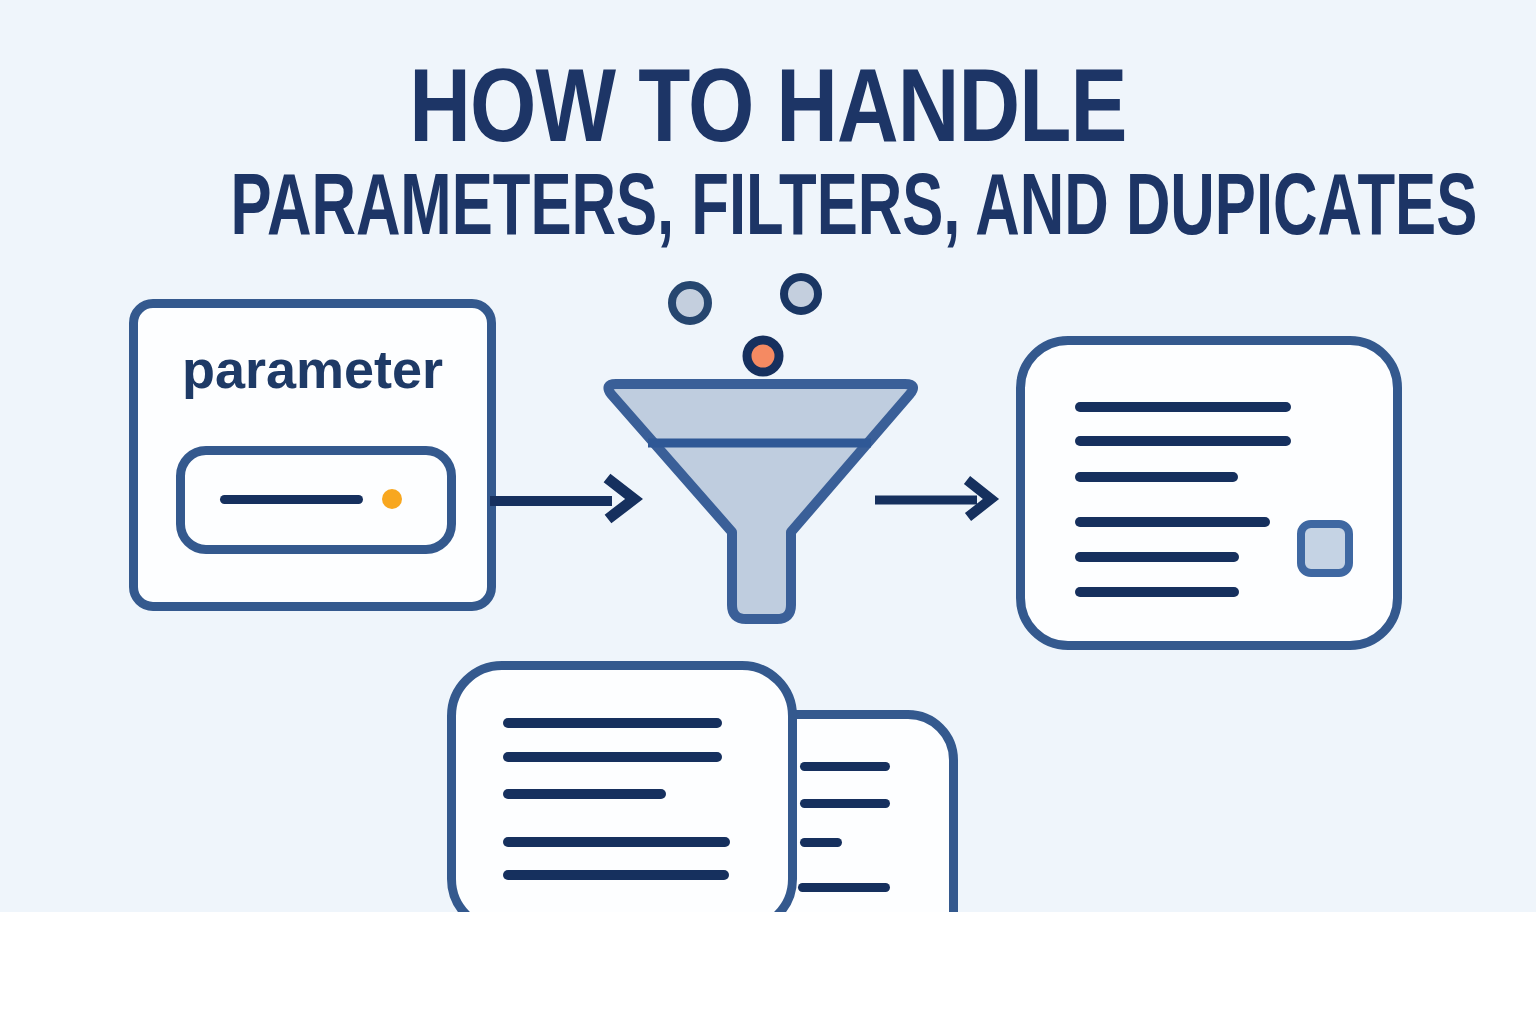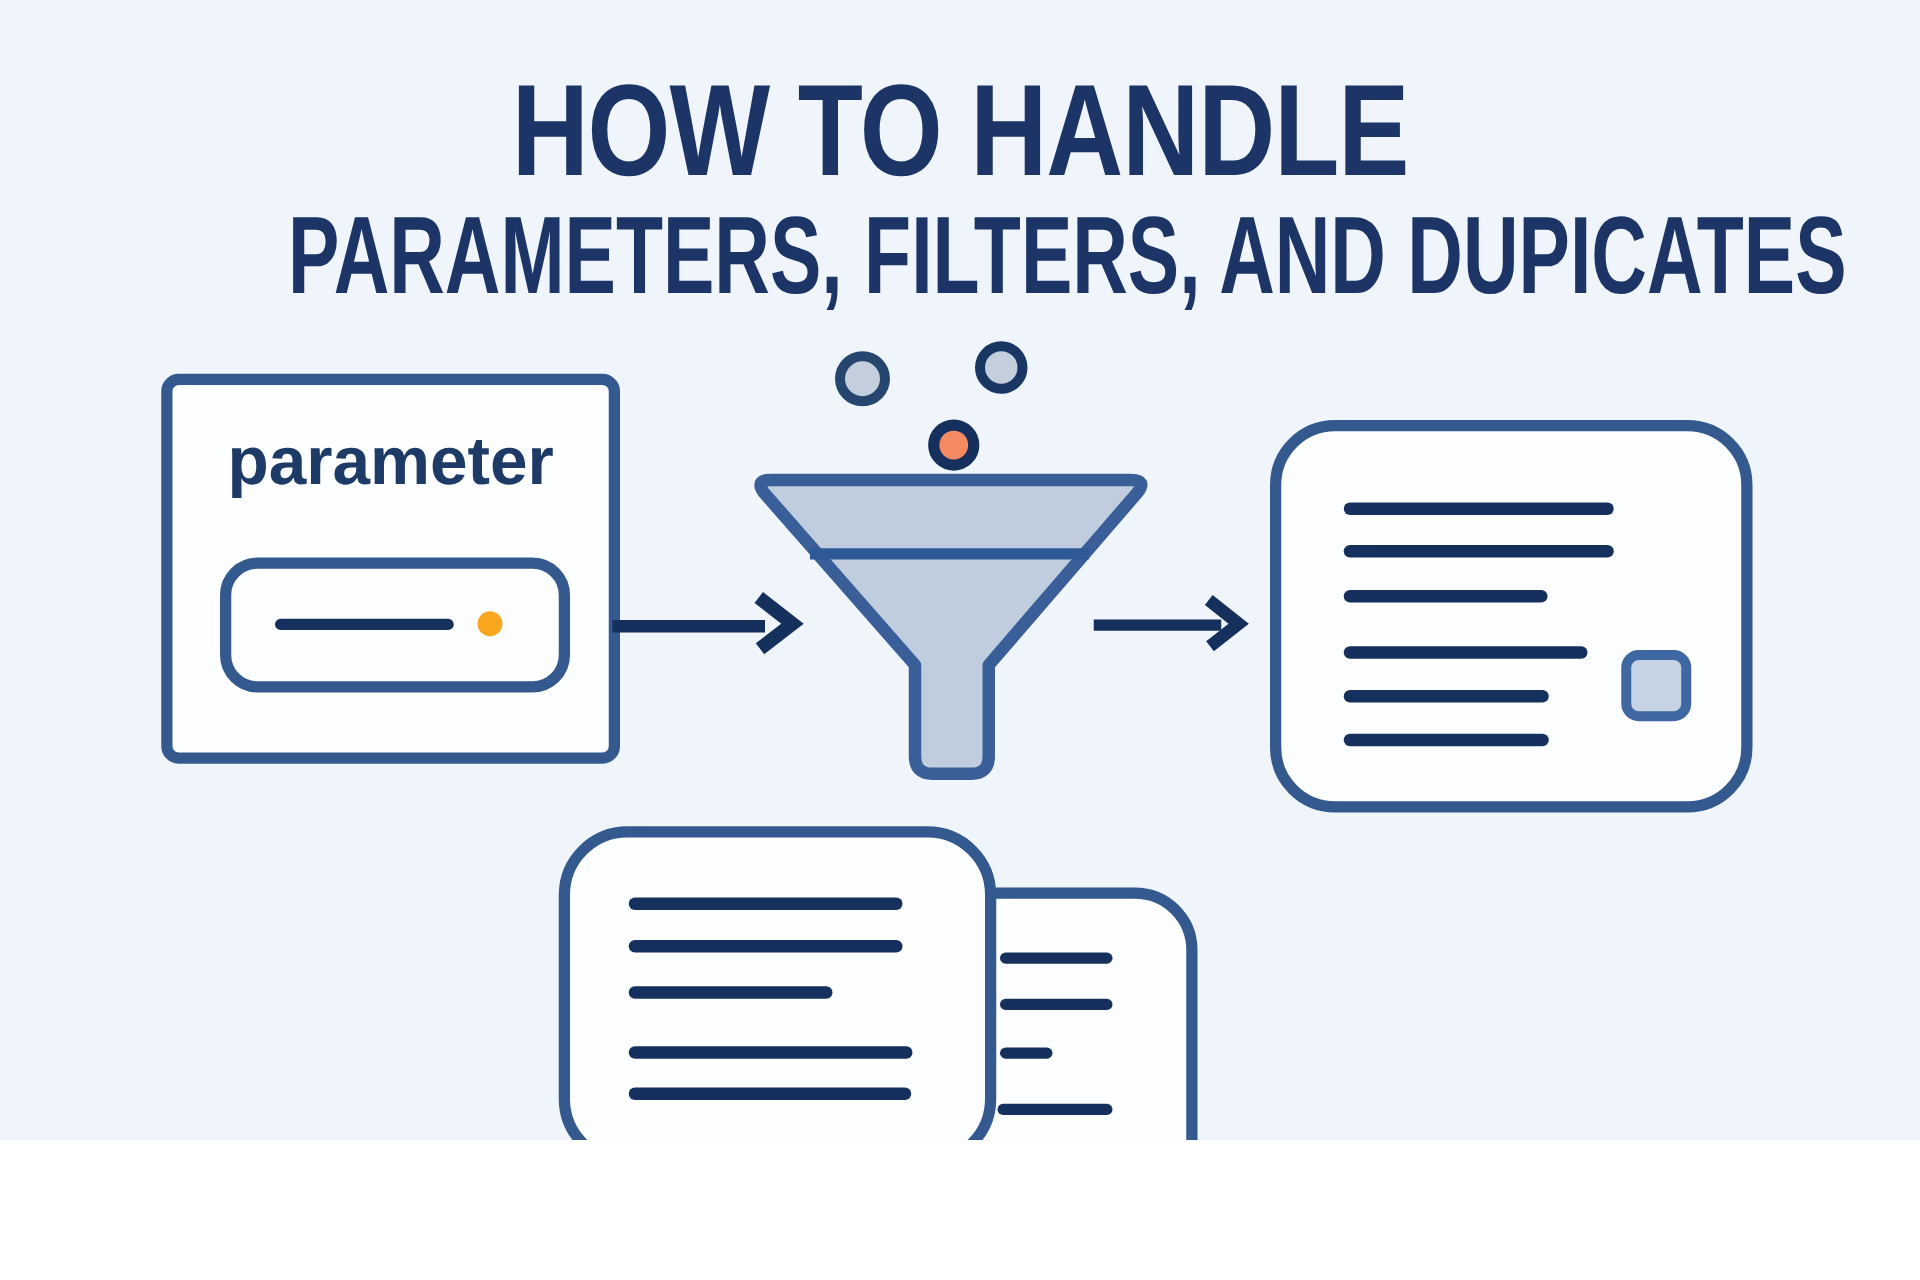--- a/index.html
+++ b/index.html
@@ -31,21 +31,21 @@
     font-weight:700;color:var(--c-title-navy);
     white-space:nowrap;line-height:1.1;
   }
   .title-1{top:48px;font-size:104px;transform:scaleX(.82);letter-spacing:-1px;}
   .title-2{top:156px;font-size:88px;transform:scaleX(.70);letter-spacing:0;}
   .card{
     position:absolute;box-sizing:border-box;
     background:var(--c-card-fill);
     border:9px solid var(--c-card-border);
   }
-  .param-card{left:129px;top:299px;width:367px;height:312px;border-radius:14px;}
+  .param-card{left:129px;top:299px;width:367px;height:312px;border-radius:24px;}
   .param-label{
     position:absolute;left:0;top:30px;width:100%;
     text-align:center;font-size:54px;font-weight:700;
     color:#1e3a66;letter-spacing:0;
   }
   .param-input{
     position:absolute;left:38px;top:138px;width:280px;height:108px;
     box-sizing:border-box;border:9px solid var(--c-card-border);
     border-radius:30px;background:var(--c-card-fill);
   }

